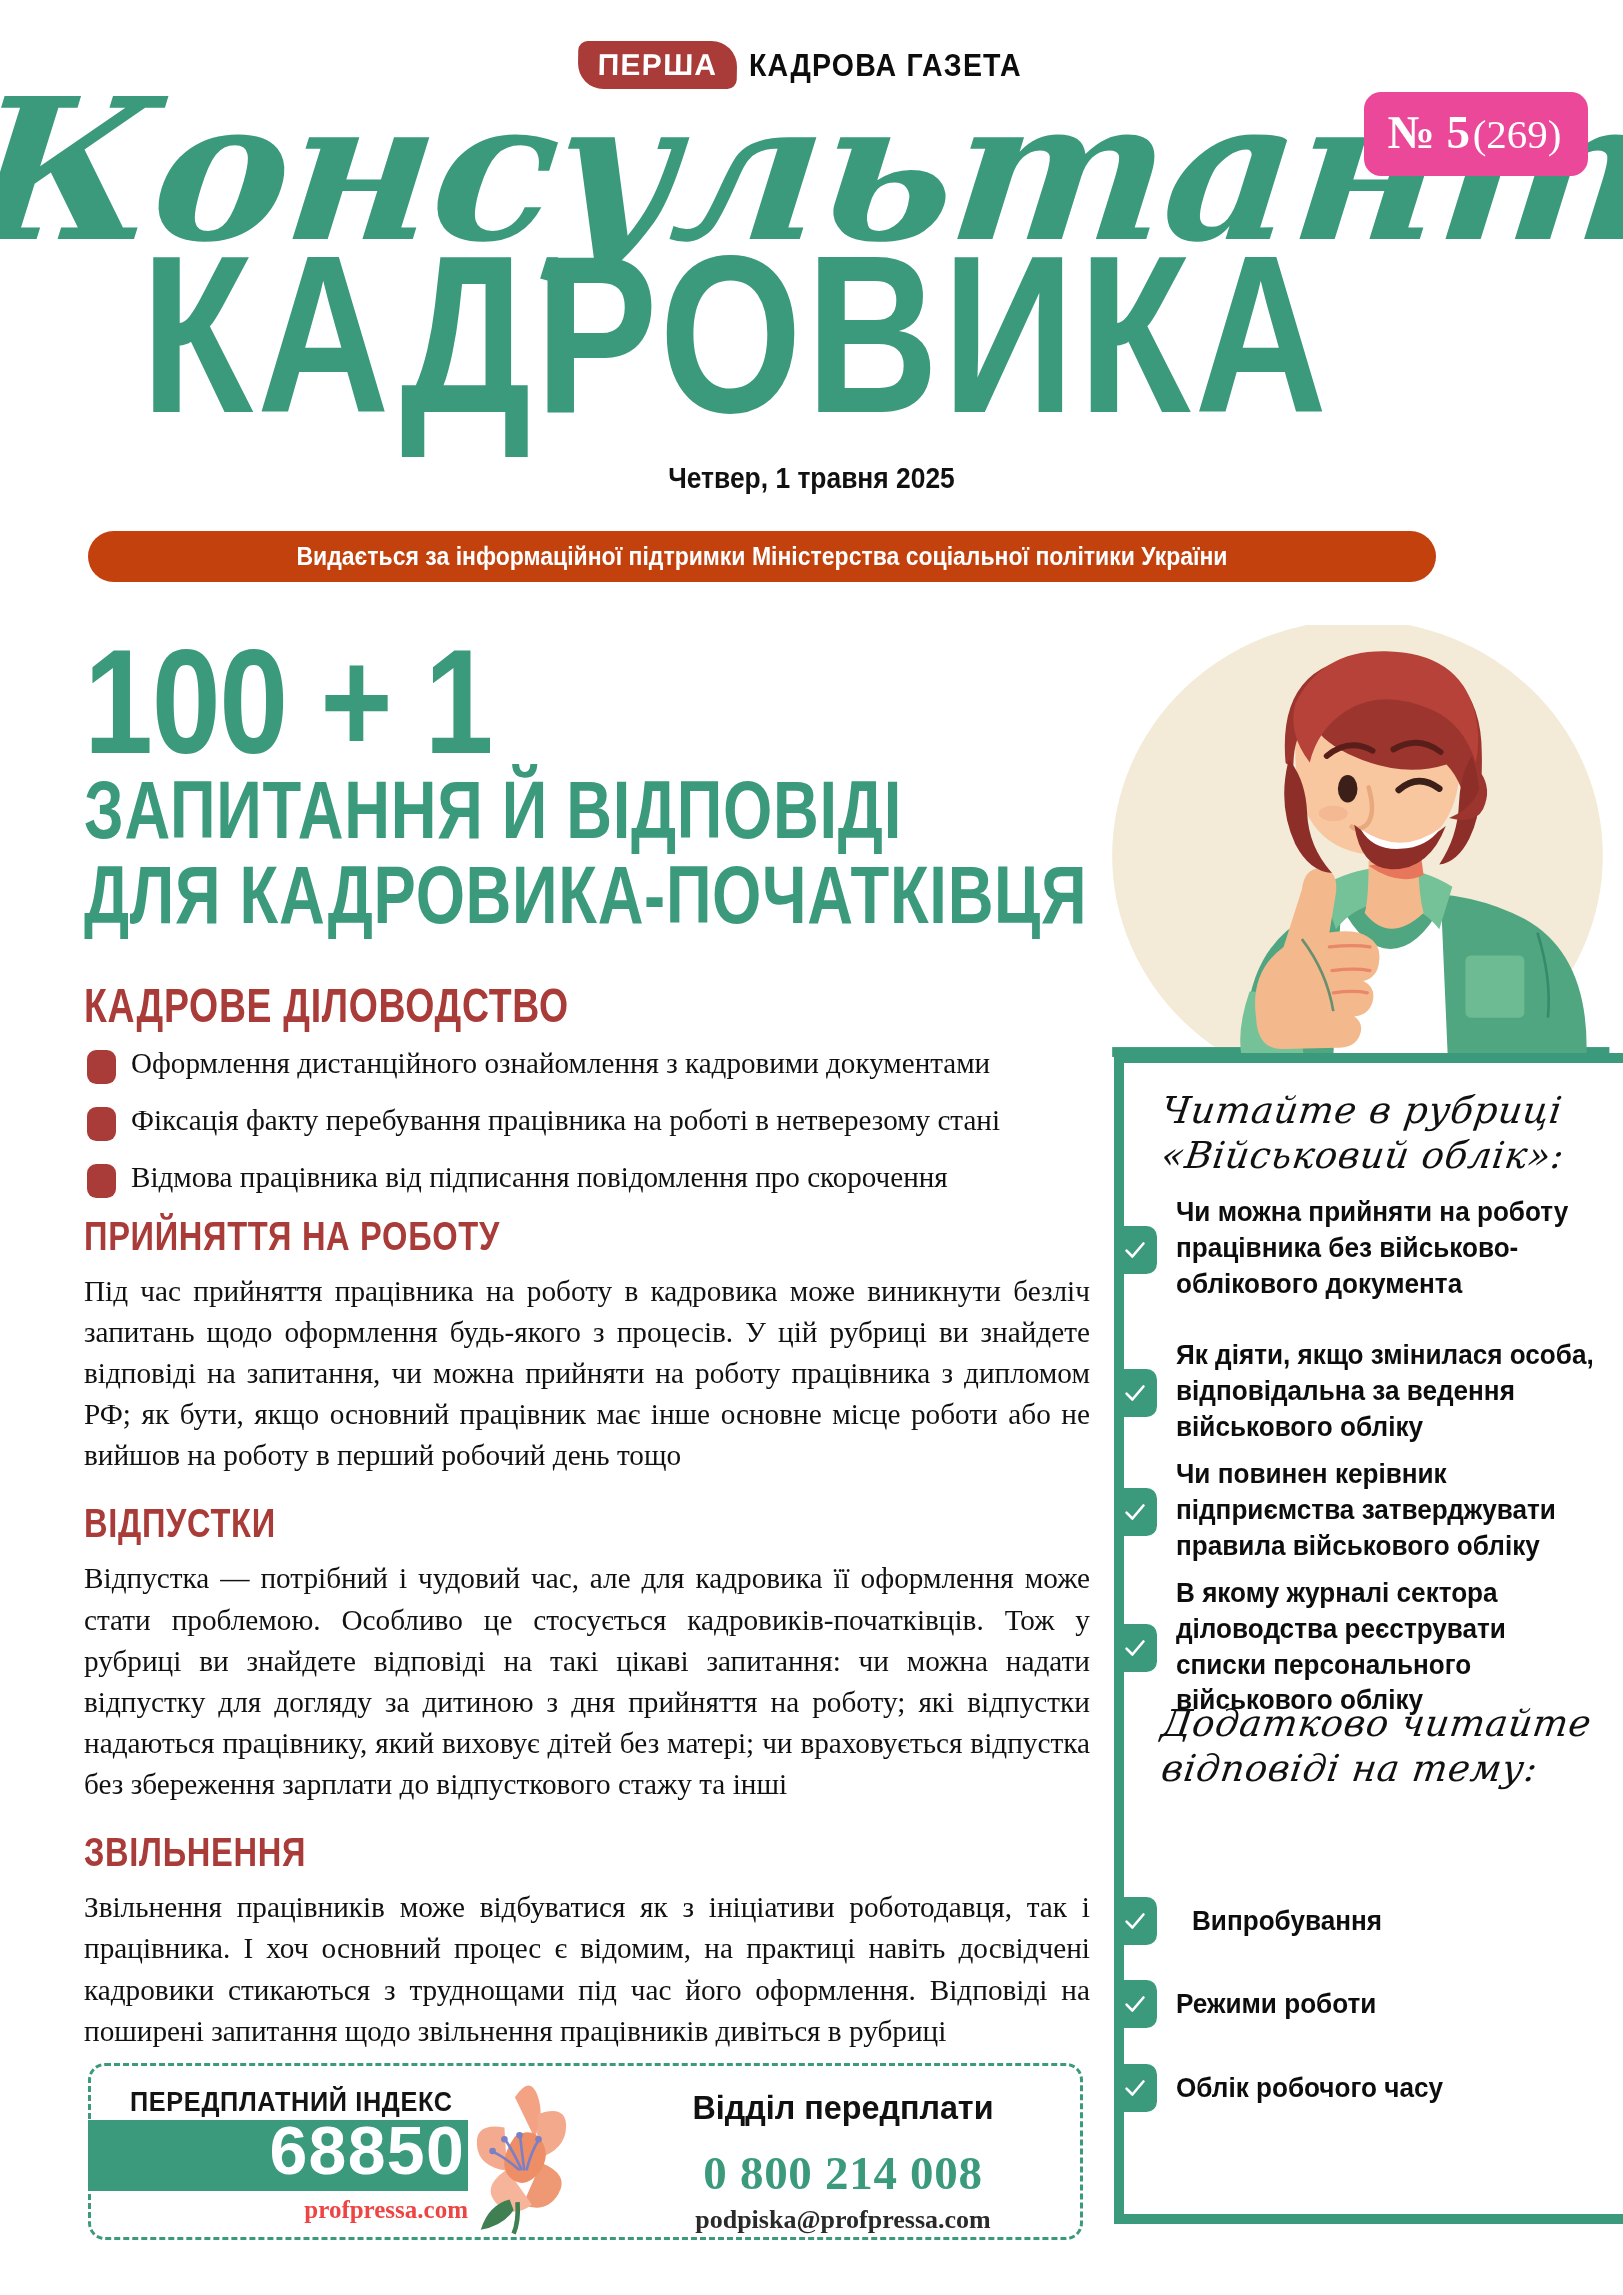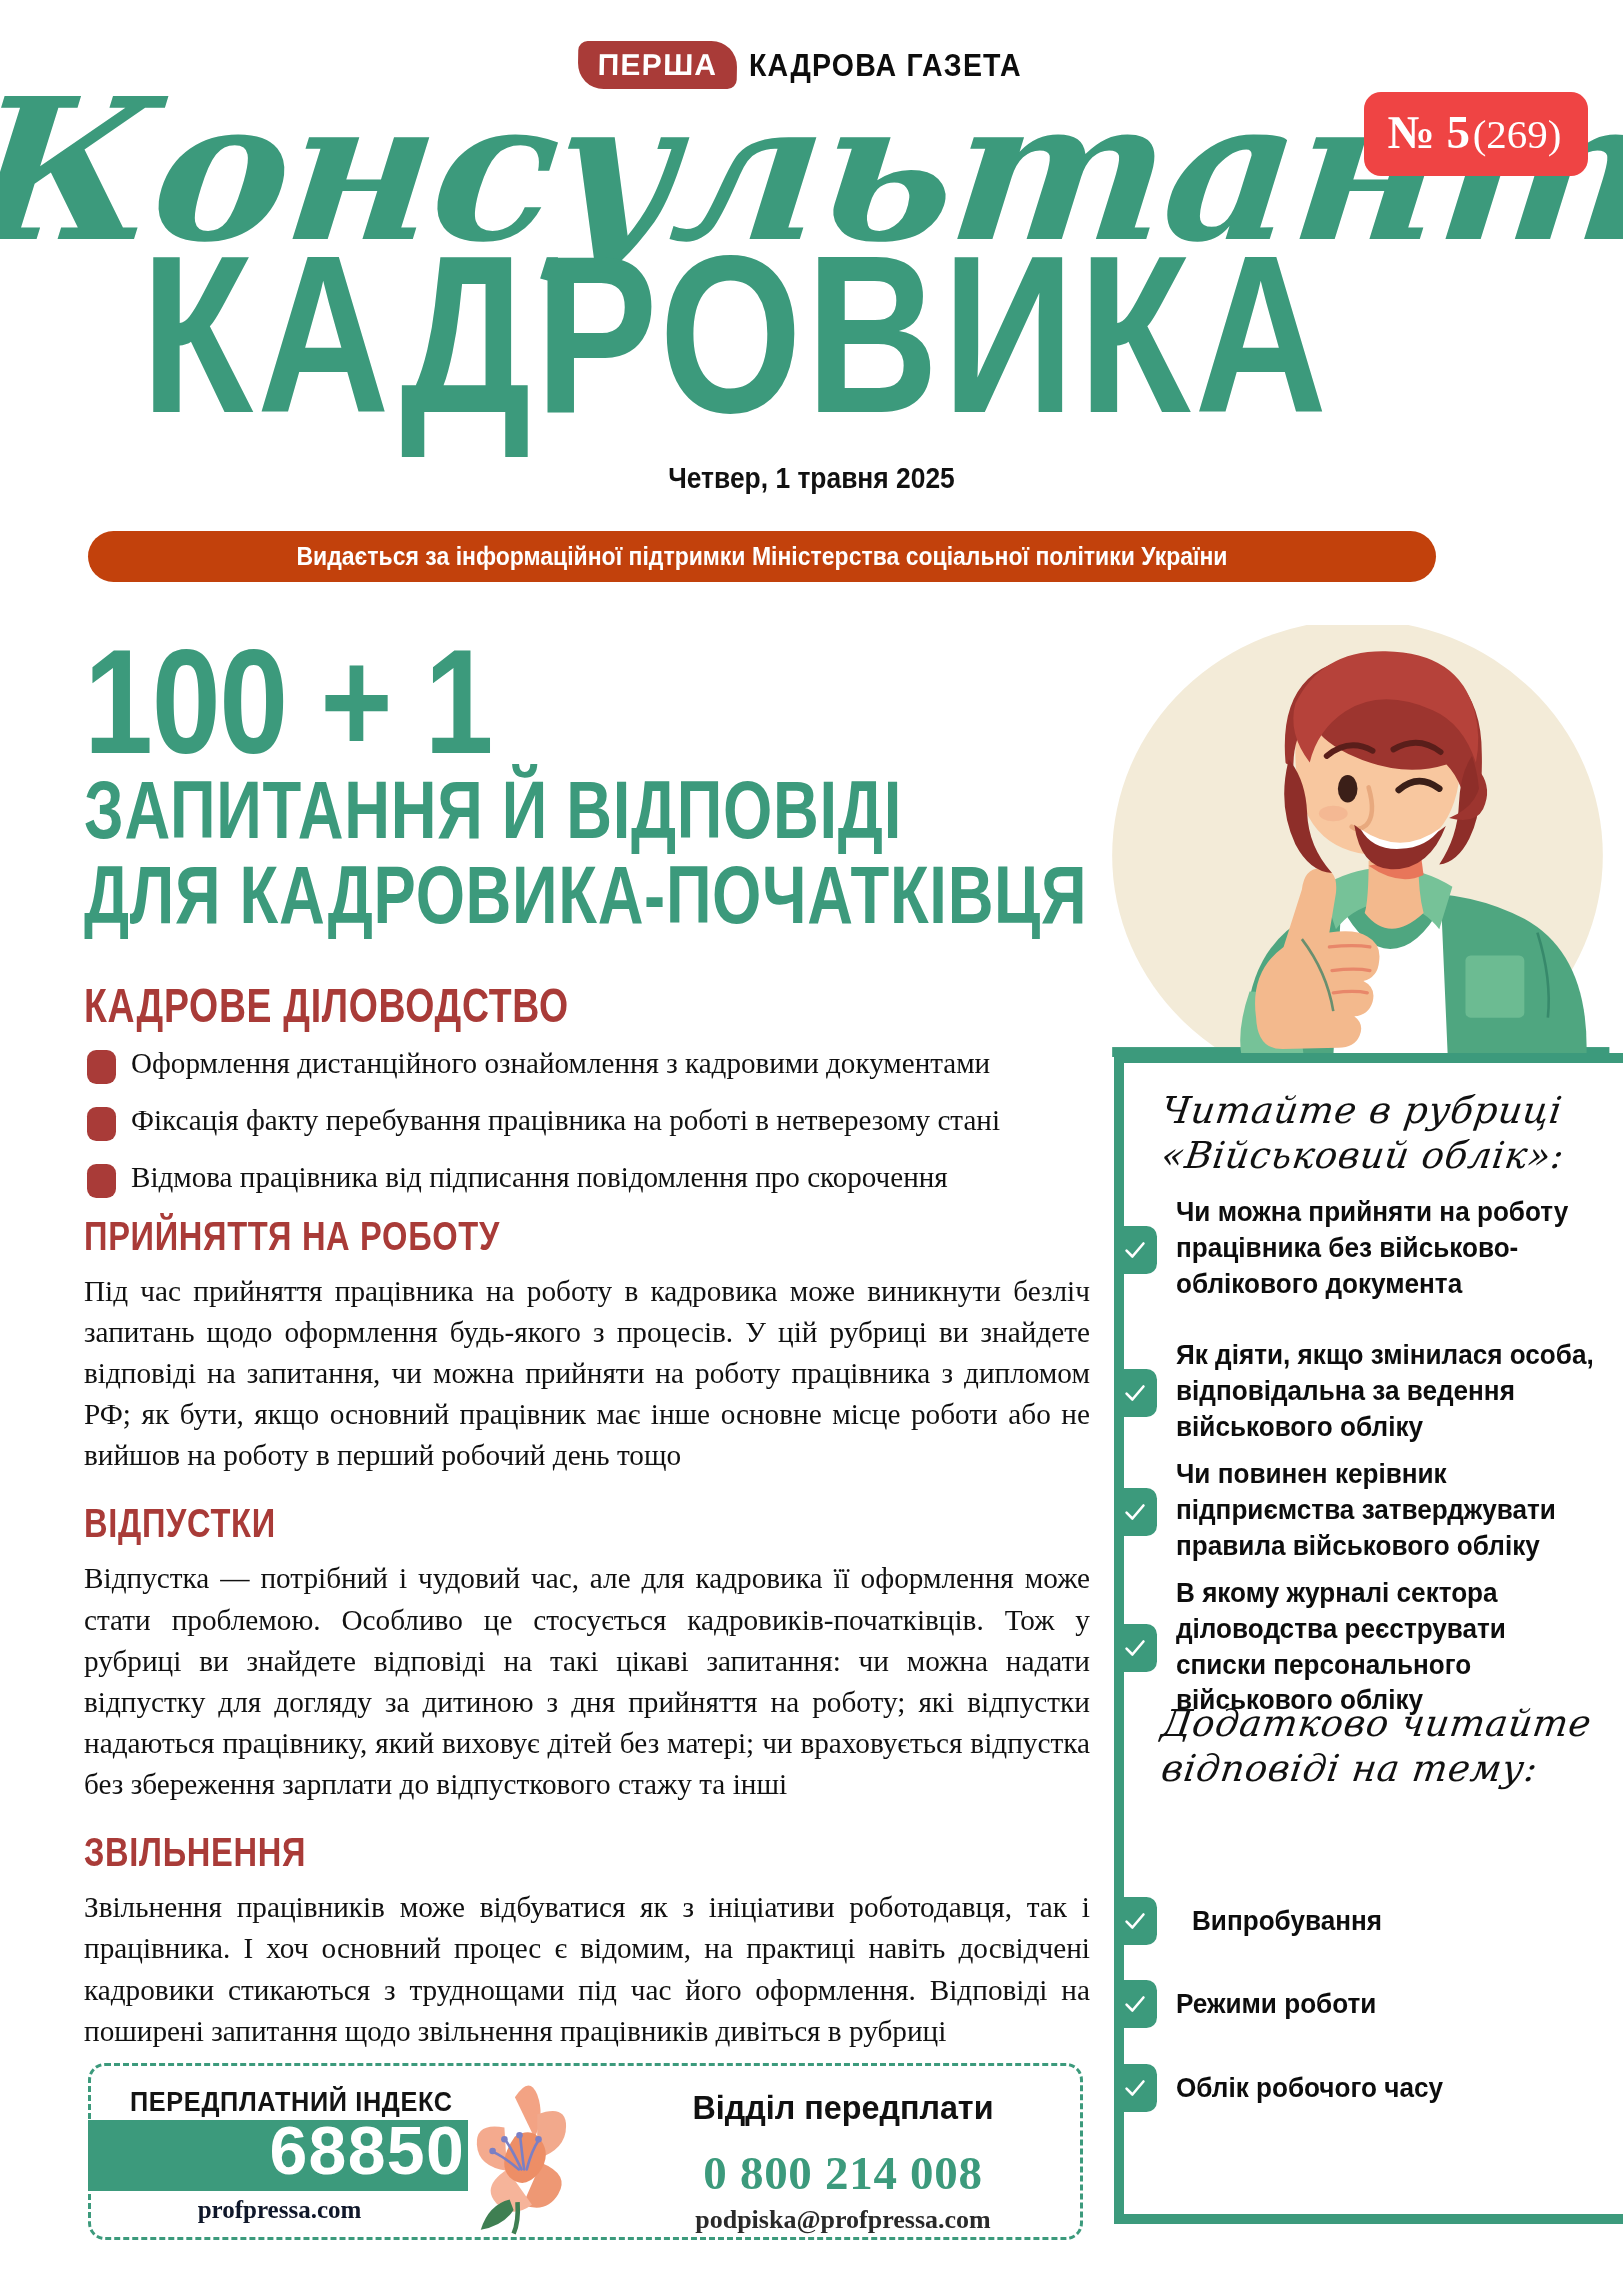--- a/index.html
+++ b/index.html
@@ -41,21 +41,21 @@
     font-family:"Liberation Sans", sans-serif;
     font-weight:bold;
     font-size:180px;line-height:1;
     color:#3C9A7C;
     letter-spacing:3.9px;
     transform:scaleY(1.25) scaleX(1.02);
     transform-origin:center top;
   }
   #issue-badge{
     position:absolute;left:1364px;top:92px;
-    background:#ef4444;color:#ffffff;
+    background:#ec4899;color:#ffffff;
     border-radius:17px;
     padding:17px 26px 19.6px 23.6px;
     font-family:"Liberation Serif", serif;
     line-height:1;white-space:nowrap;
   }
   #issue-badge .no{font-size:47px;font-weight:bold;}
   #issue-badge .paren{font-size:41px;}
 
   #issue-date{
     position:absolute;left:0;top:461px;width:1623px;
@@ -139,23 +139,23 @@
     position:absolute;left:-3.3px;top:54px;width:380px;height:71px;
     background:#3C9A7C;
   }
   #sub-index-number{
     position:absolute;left:0;top:48px;width:374px;
     text-align:right;color:#ffffff;
     font-size:68px;font-weight:bold;line-height:1.08;
     letter-spacing:1.3px;
   }
   #sub-site{
-    position:absolute;left:0;top:130px;width:377px;text-align:center;
-    font-family:"Liberation Serif", serif;
-    font-size:25px;font-weight:bold;color:#0f172a;
+    position:absolute;left:0;top:130px;width:377px;text-align:right;
+    font-family:"Liberation Serif", serif;
+    font-size:25px;font-weight:bold;color:#ef4444;
   }
   #flower{position:absolute;left:353px;top:5.2px;width:151px;height:164px;}
   #sub-right{position:absolute;left:523px;top:0;width:458px;height:100%;}
   #sub-dept{
     position:absolute;left:0;top:22px;width:458px;text-align:center;
     font-size:34px;font-weight:bold;color:#111;
     transform:scaleX(.95);transform-origin:center top;
   }
   #sub-phone{
     position:absolute;left:0;top:80px;width:458px;text-align:center;

